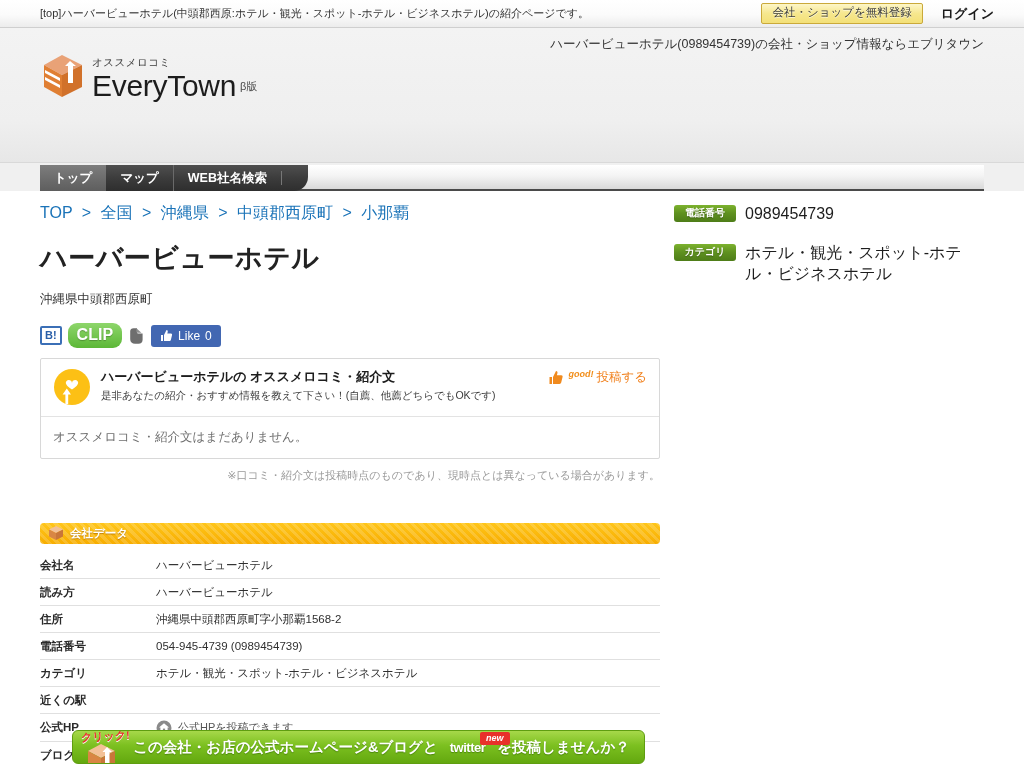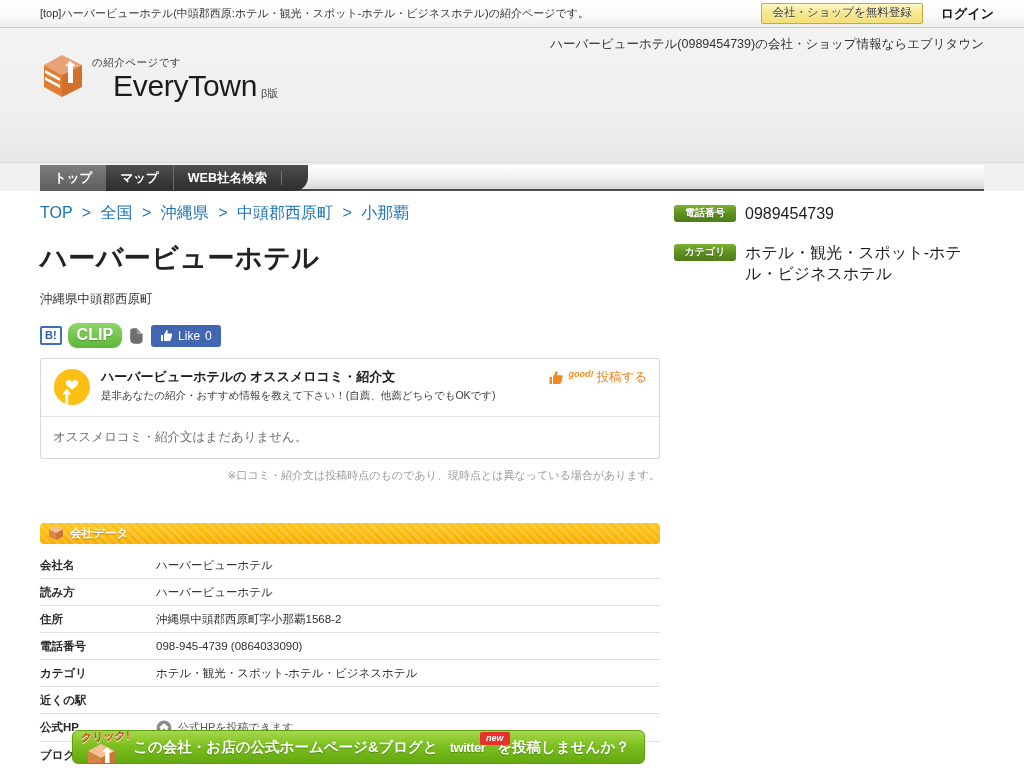--- a/index.html
+++ b/index.html
@@ -221,22 +221,22 @@
         <svg width="42" height="46" viewBox="0 0 42 46">
           <polygon points="2,12 20,2 40,12 20,22" fill="#e9a277"></polygon>
           <polygon points="2,12 20,22 20,44 2,34" fill="#e07f33"></polygon>
           <polygon points="20,22 40,12 40,34 20,44" fill="#d1712a"></polygon>
           <polygon points="3,17 18,25 18,28 3,20" fill="#ffffff"></polygon>
           <polygon points="3,24 18,32 18,35 3,27" fill="#ffffff"></polygon>
           <polygon points="28,8 34,13 31,13 31,30 26,30 26,13 23,13" fill="#ffffff"></polygon>
         </svg>
       </div>
       <div class="logo-text">
-        <div class="logo-sub">の紹介ページです</div>
-        <div style="display:flex;align-items:flex-end;margin-left:21px;">
+        <div class="logo-sub">オススメロコミ</div>
+        <div style="display:flex;align-items:center;">
           <div class="logo-name">EveryTown</div>
           <div class="logo-beta">β版</div>
         </div>
       </div>
     </div>
   </div>
 
   <div class="navwrap">
     <div class="navline"></div>
     <div class="navtabs">
@@ -332,21 +332,21 @@
           <tr>
             <td class="k">読み方</td>
             <td class="v">ハーバービューホテル</td>
           </tr>
           <tr>
             <td class="k">住所</td>
             <td class="v">沖縄県中頭郡西原町字小那覇1568-2</td>
           </tr>
           <tr>
             <td class="k">電話番号</td>
-            <td class="v">098-945-4739 (0864033090)</td>
+            <td class="v">054-945-4739 (0989454739)</td>
           </tr>
           <tr>
             <td class="k">カテゴリ</td>
             <td class="v">ホテル・観光・スポット-ホテル・ビジネスホテル</td>
           </tr>
           <tr>
             <td class="k">近くの駅</td>
             <td class="v"></td>
           </tr>
           <tr>

